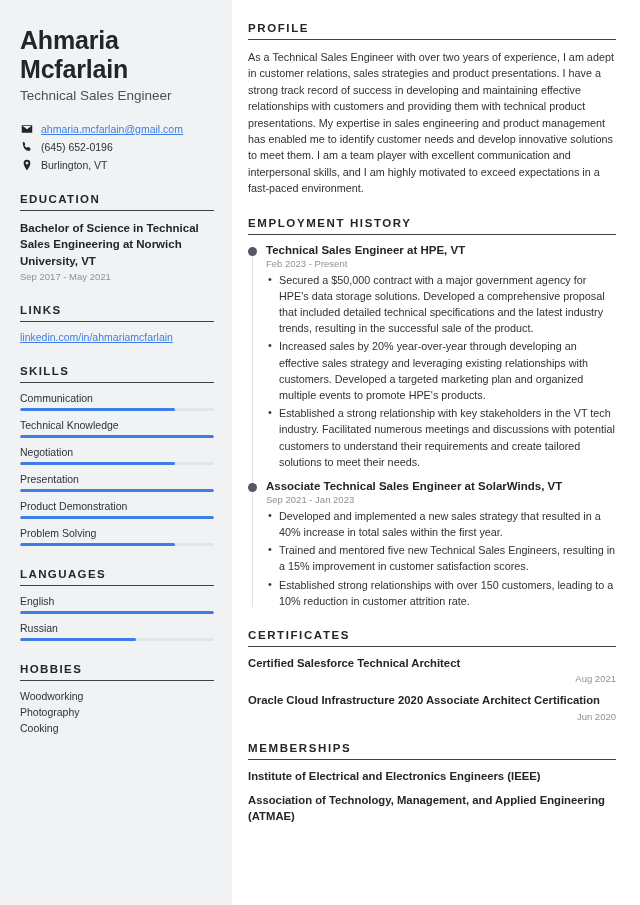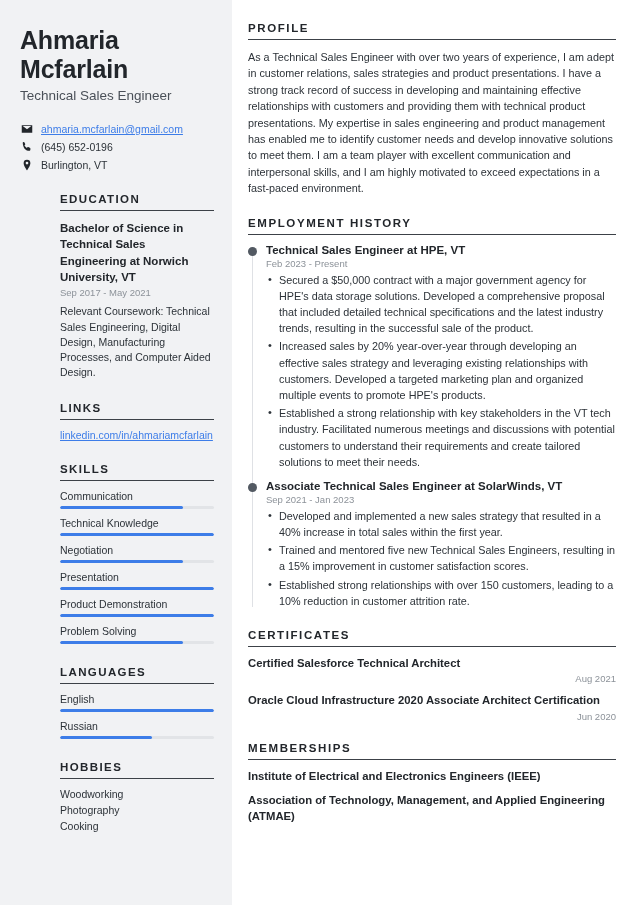--- a/index.html
+++ b/index.html
@@ -44,21 +44,21 @@
   }
   .contact-row .ic {
     width: 13px; height: 13px;
     display: inline-flex; align-items: center; justify-content: center;
     flex: 0 0 13px;
     color: #22262b;
   }
   .contact-row .ic svg { display: block; }
   .link-text { color: #3d7de8; text-decoration: underline; }
 
-  .side-section { margin-top: 22px; margin-left: 40px; }
+  .side-section { margin-top: 22px; }
   .side-head {
     font-size: 11.5px;
     font-weight: bold;
     letter-spacing: 1.4px;
     color: #22262b;
     padding-bottom: 5px;
   }
   .rule { height: 1px; background: #3c4147; margin-bottom: 9px; }
 
   .edu-title {
@@ -168,21 +168,20 @@
         </span>
         <span>Burlington, VT</span>
       </div>
     </div>
 
     <section class="side-section">
       <div class="side-head">EDUCATION</div>
       <div class="rule"></div>
       <div class="edu-title">Bachelor of Science in Technical Sales Engineering at Norwich University, VT</div>
       <div class="edu-date">Sep 2017 - May 2021</div>
-      <div class="edu-desc">Relevant Coursework: Technical Sales Engineering, Digital Design, Manufacturing Processes, and Computer Aided Design.</div>
     </section>
 
     <section class="side-section">
       <div class="side-head">LINKS</div>
       <div class="rule"></div>
       <div class="link-item">linkedin.com/in/ahmariamcfarlain</div>
     </section>
 
     <section class="side-section">
       <div class="side-head">SKILLS</div>

